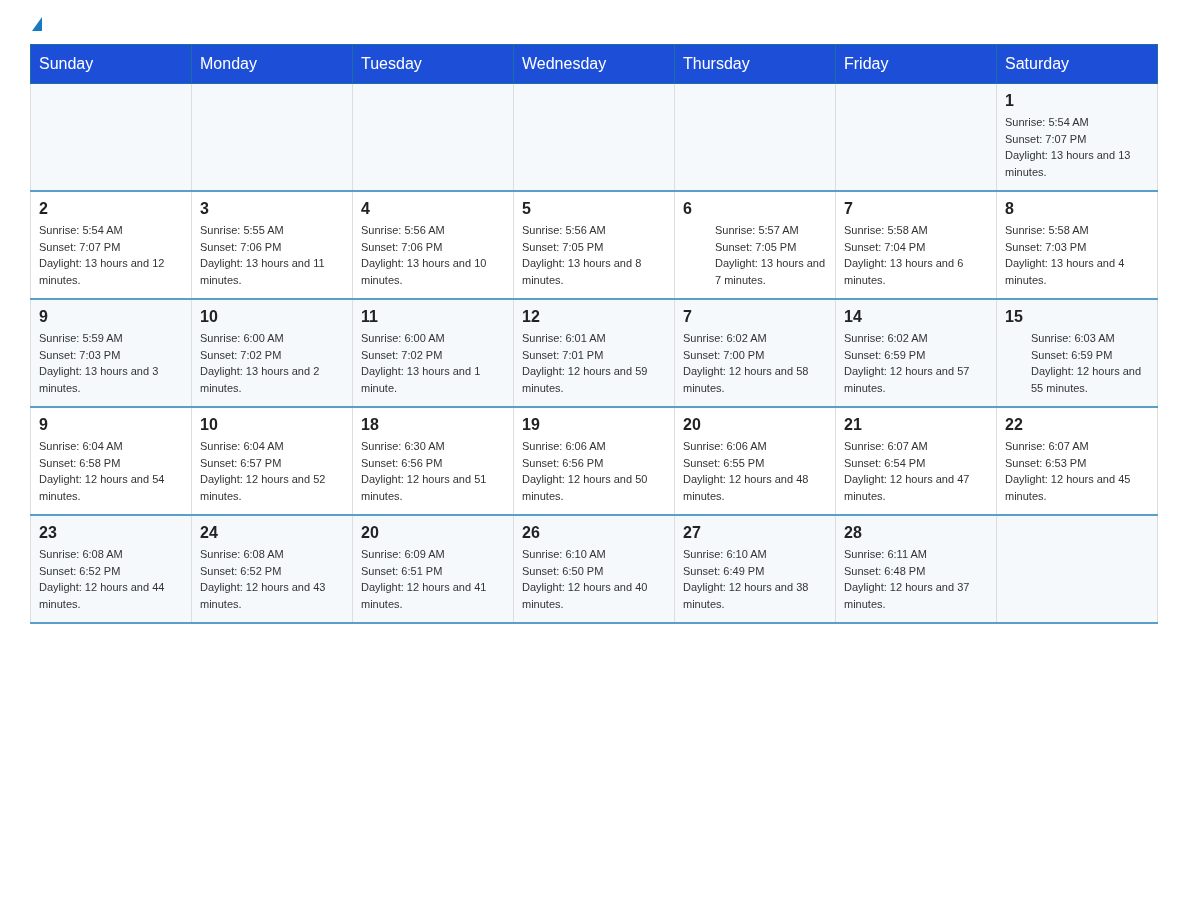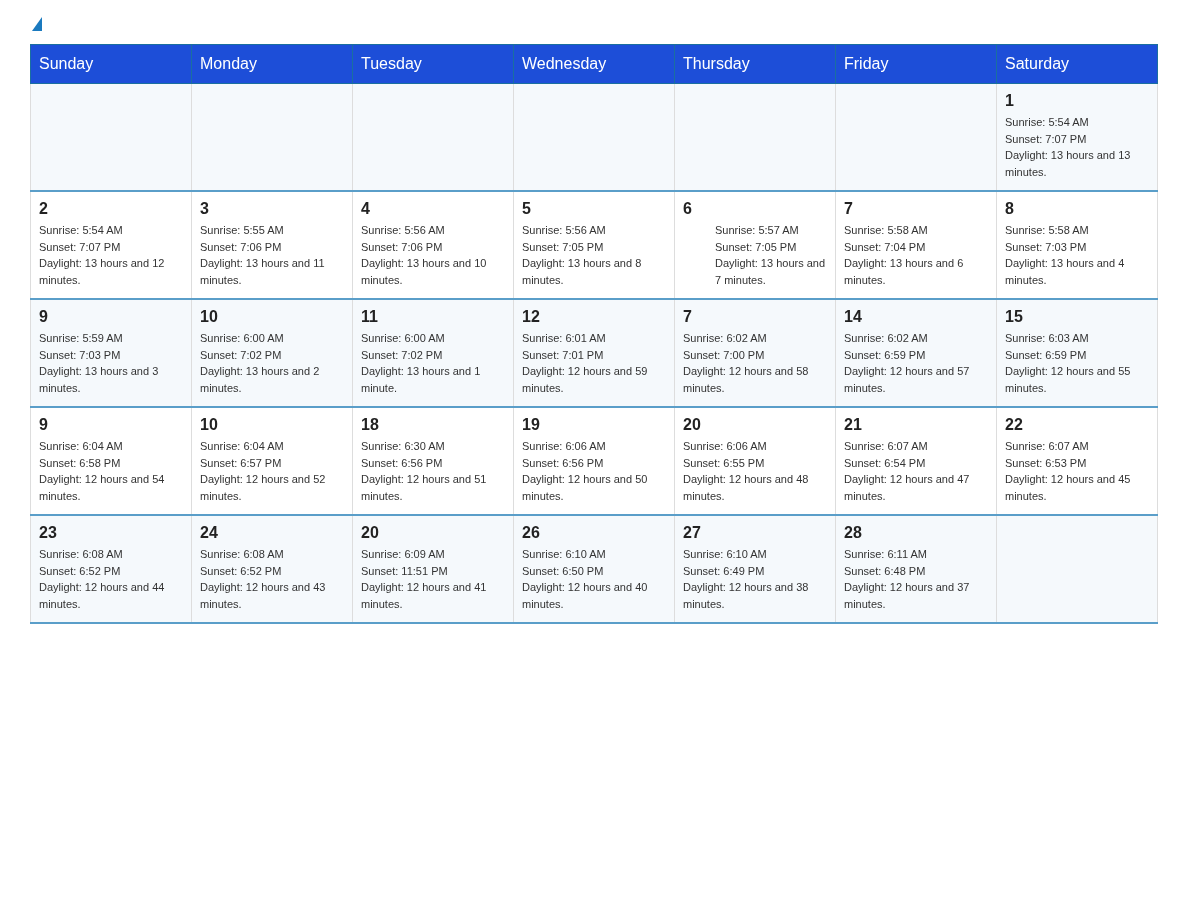--- a/index.html
+++ b/index.html
@@ -225,21 +225,21 @@
 Daylight: 12 hours and 58 minutes.</div>
         </td>
         <td>
           <span class="day-number">14</span>
           <div class="day-info" style="white-space: pre-line;">Sunrise: 6:02 AM
 Sunset: 6:59 PM
 Daylight: 12 hours and 57 minutes.</div>
         </td>
         <td>
           <span class="day-number">15</span>
-          <div class="day-info" style="white-space: pre-line;">Sunrise: 6:03 AM
+          <div class="day-info" style="white-space: pre-line; margin-left: 26px;">Sunrise: 6:03 AM
 Sunset: 6:59 PM
 Daylight: 12 hours and 55 minutes.</div>
         </td>
       </tr>
       <tr>
         <td>
           <span class="day-number">9</span>
           <div class="day-info" style="white-space: pre-line;">Sunrise: 6:04 AM
 Sunset: 6:58 PM
 Daylight: 12 hours and 54 minutes.</div>
@@ -290,21 +290,21 @@
         </td>
         <td>
           <span class="day-number">24</span>
           <div class="day-info" style="white-space: pre-line;">Sunrise: 6:08 AM
 Sunset: 6:52 PM
 Daylight: 12 hours and 43 minutes.</div>
         </td>
         <td>
           <span class="day-number">20</span>
           <div class="day-info" style="white-space: pre-line;">Sunrise: 6:09 AM
-Sunset: 11:51 PM
+Sunset: 6:51 PM
 Daylight: 12 hours and 41 minutes.</div>
         </td>
         <td>
           <span class="day-number">26</span>
           <div class="day-info" style="white-space: pre-line;">Sunrise: 6:10 AM
 Sunset: 6:50 PM
 Daylight: 12 hours and 40 minutes.</div>
         </td>
         <td>
           <span class="day-number">27</span>

